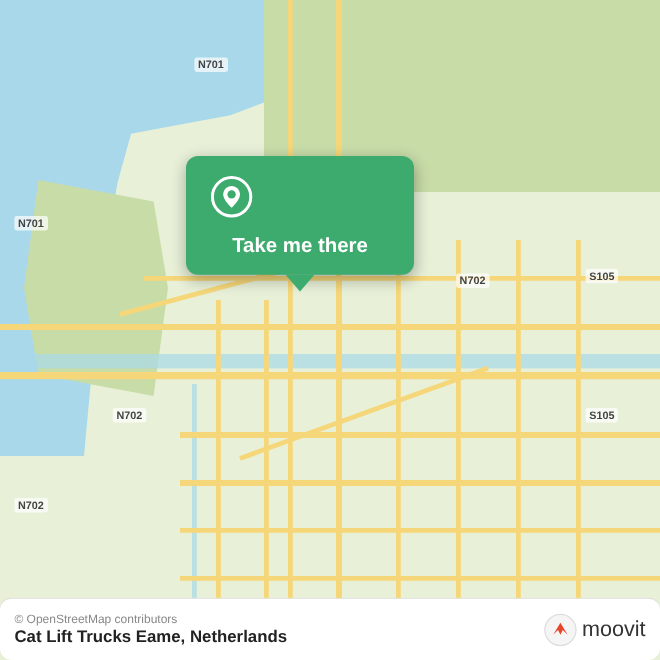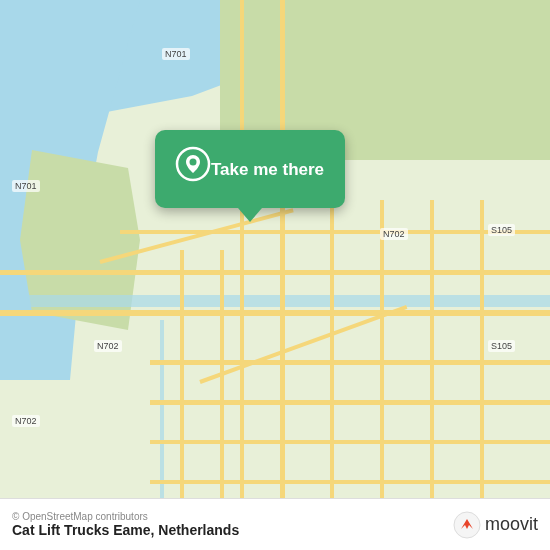--- a/index.html
+++ b/index.html
@@ -124,40 +124,41 @@
       top: 320px; left: 160px;
       width: 4px; height: 230px;
       background-color: #a8d8ea;
       opacity: 0.7;
     }
 
     
     .road-label {
       position: absolute;
       font-size: 9px;
-      font-weight: normal;
+      font-weight: bold;
       color: #444;
       background: rgba(255,255,255,0.7);
       padding: 1px 3px;
       border-radius: 2px;
       white-space: nowrap;
     }
 
     
     #bottom-bar {
       position: absolute;
       bottom: 0; left: 0;
       width: 100%;
       background: white;
       border-top: 1px solid #ddd;
       padding: 8px 12px;
       display: flex;
       align-items: center;
       justify-content: space-between;
       height: 52px;
+      border-radius: 10px;
     }
 
     #bottom-left {
       display: flex;
       flex-direction: column;
     }
 
     #copyright-text {
       font-size: 10px;
       color: #888;
@@ -184,22 +185,21 @@
     
     #popup-card {
       position: absolute;
       top: 130px;
       left: 155px;
       width: 190px;
       background: #3daa6e;
       border-radius: 10px;
       padding: 16px 20px 14px;
       display: flex;
-      flex-direction: row;
-      align-items: center;
+      flex-direction: column;
       box-shadow: 0 4px 12px rgba(0,0,0,0.3);
       cursor: pointer;
     }
 
     #popup-card::after {
       content: '';
       position: absolute;
       bottom: -14px;
       left: 50%;
       transform: translateX(-50%);

